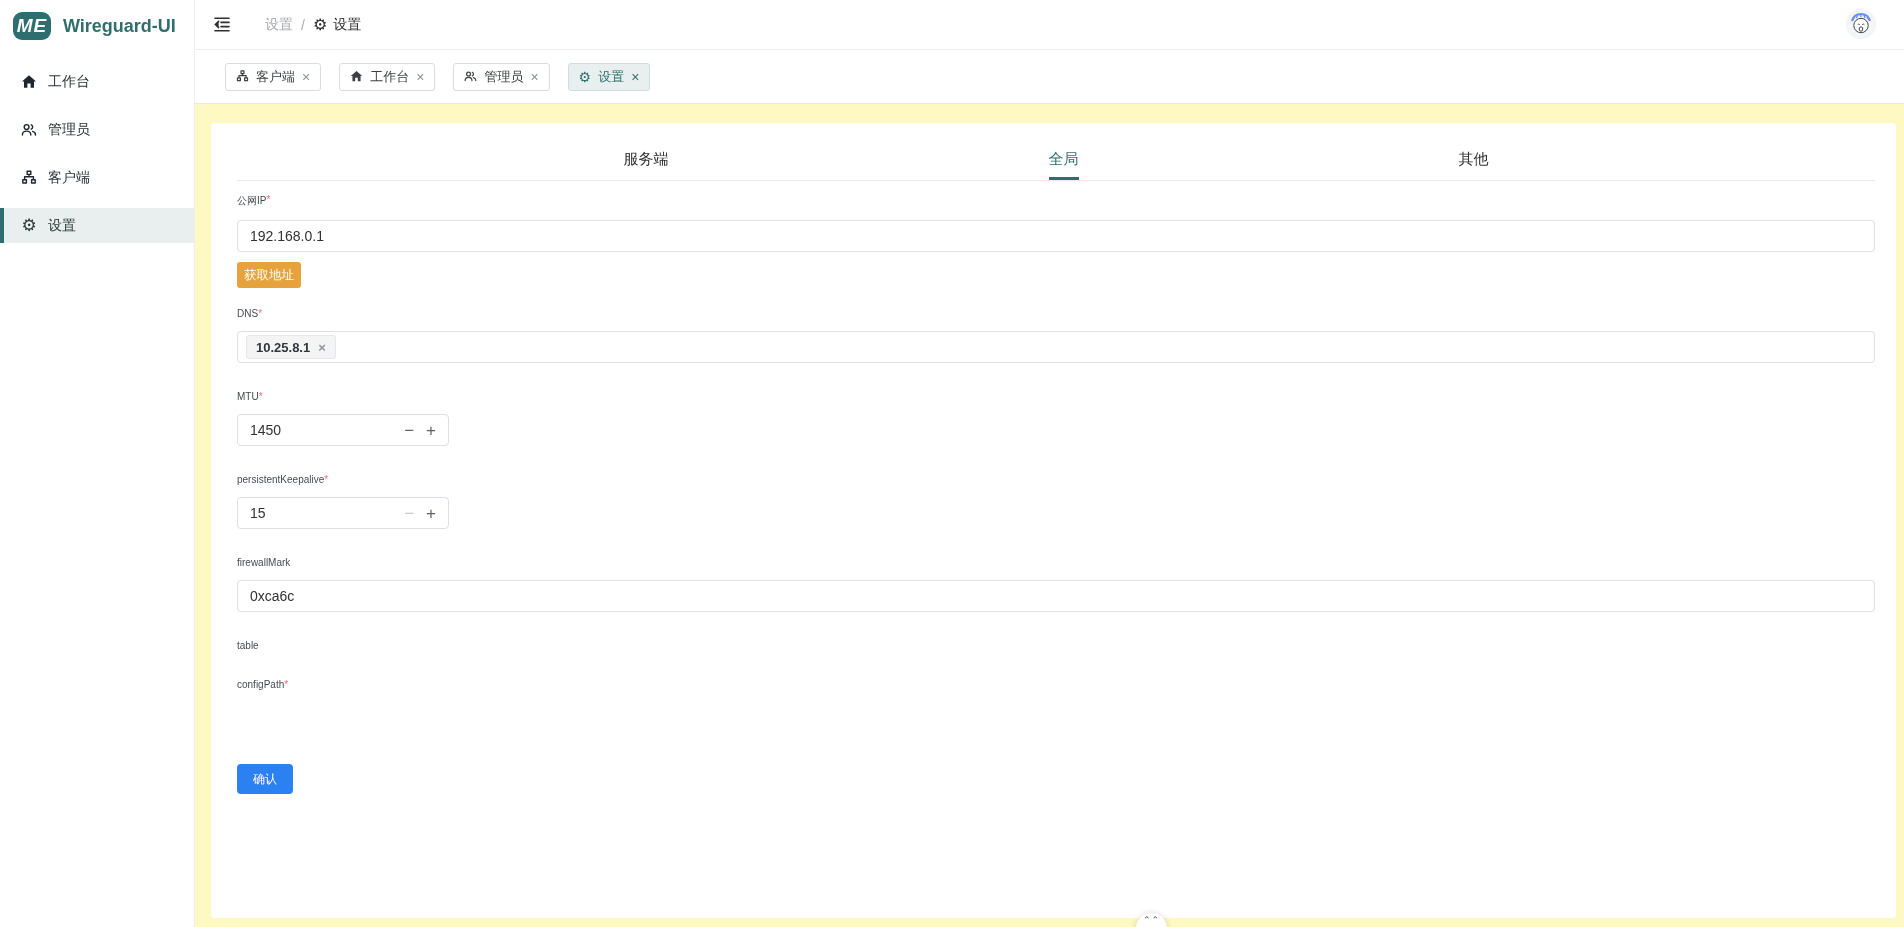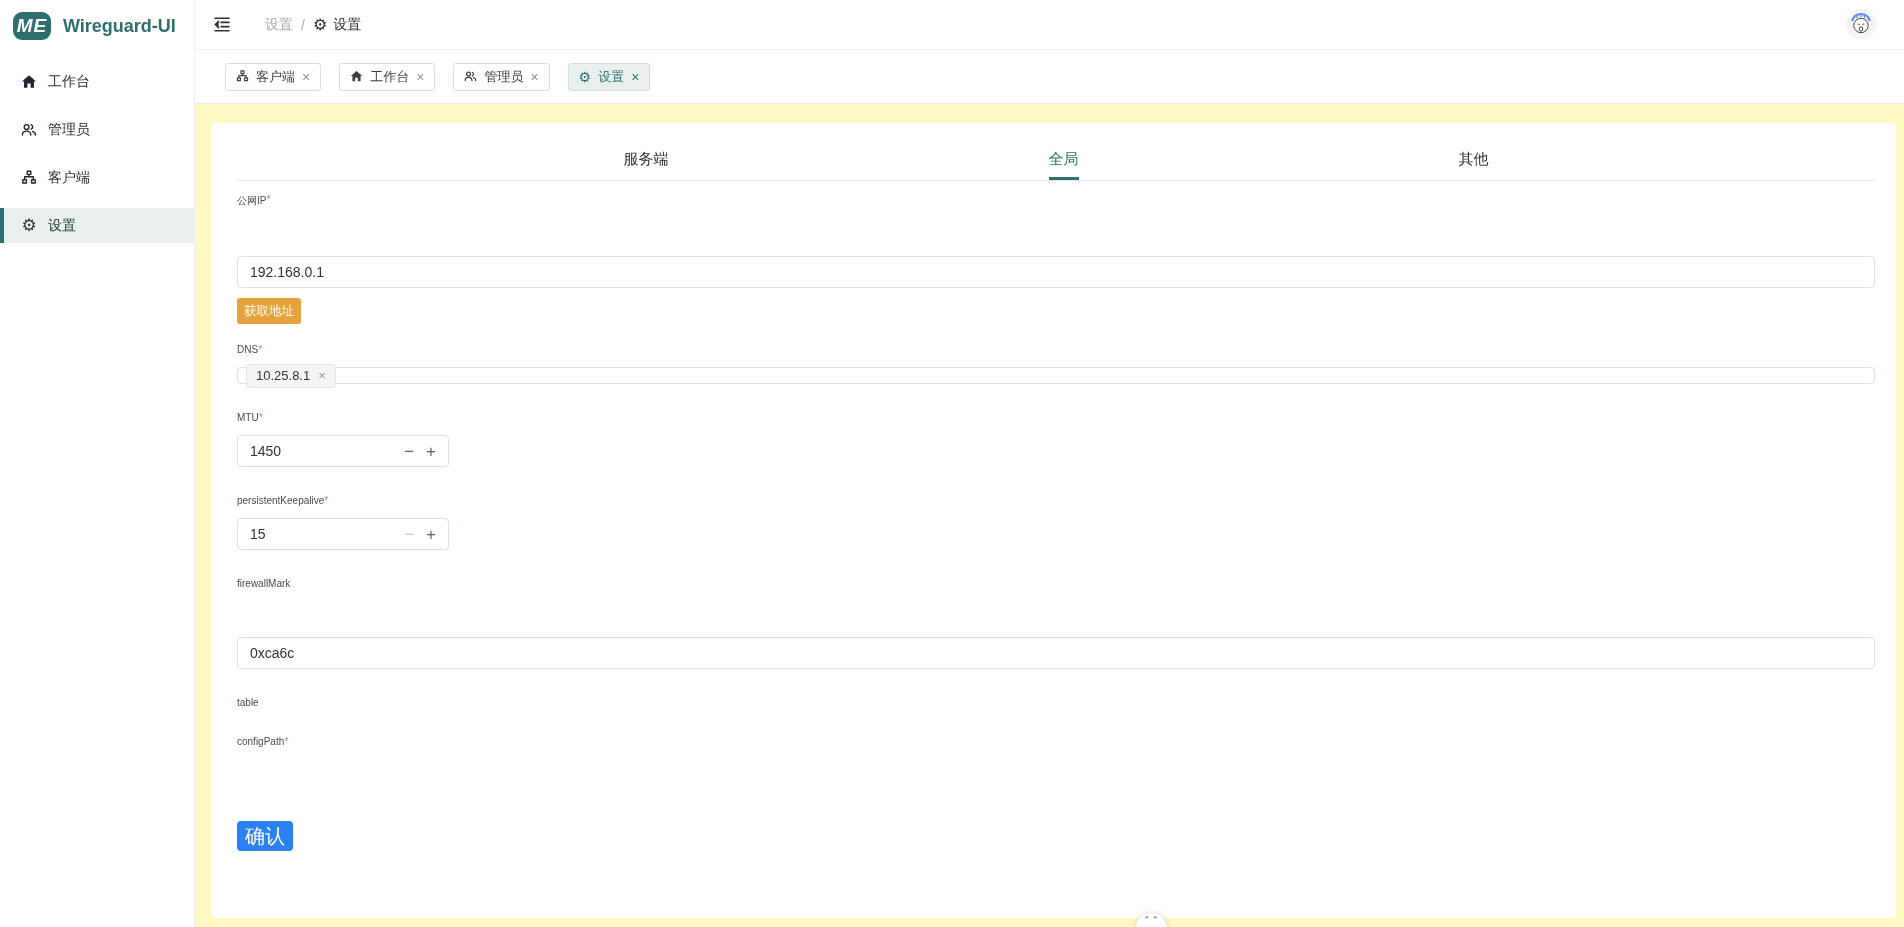--- a/index.html
+++ b/index.html
@@ -56,45 +56,45 @@
            gap:380px; border-bottom:1px solid #e9ecef; }
   .ctab { font-size:15px; color:#303133; padding-bottom:11px; cursor:pointer; }
   .ctab.active { color:#2e6e6e; border-bottom:3px solid #2e6e6e; padding-bottom:8px; }
 
   .form { margin:13px 21px 0 26px; }
   .fitem { margin-bottom:28px; }
   .flabel { font-size:10px; color:#454b54; margin-bottom:12px; display:flex; gap:0; }
   .req { color:#f56c6c; }
   .tinput { width:100%; height:32px; border:1px solid #dcdfe6; border-radius:4px;
             padding:0 12px; font-size:14px; color:#303133; outline:none; background:#fff;
-            font-family:"Liberation Sans","DejaVu Sans",sans-serif;margin-top:36px; }
+            font-family:"Liberation Sans","DejaVu Sans",sans-serif; }
   .tinput::placeholder { color:#c0c4cc; }
   .warn-btn { margin-top:10px; height:26px; padding:0 7px; background:#e6a23c; color:#fff;
               border:none; border-radius:3px; font-size:12.5px; cursor:pointer;
               font-family:inherit; }
   .fitem.tight { margin-bottom:20px; }
 
-  .tags-box { width:100%; height:17px; border:1px solid #dcdfe6; border-radius:4px;
-              display:flex; align-items:center; padding:0 4px; background:#fff; }
+  .tags-box { width:100%; height:32px; border:1px solid #dcdfe6; border-radius:4px;
+              display:flex; align-items:center; padding:0 4px; background:#fff;font-weight:bold; }
   .tag { display:flex; align-items:center; gap:8px; height:24px; padding:0 9px; margin-left:4px;
          background:#f4f4f5; border:1px solid #e4e6eb; border-radius:3px; font-size:13px;
          color:#32363b; }
   .tag-close { color:#909399; font-size:13px; cursor:pointer; line-height:1; }
 
   .stepper { position:relative; width:212px; height:32px; border:1px solid #dcdfe6;
              border-radius:4px; background:#fff; display:flex; align-items:center; }
   .stepper input { border:none; outline:none; width:120px; padding:0 12px; font-size:14px;
                    color:#303133; font-family:inherit; background:transparent; }
   .step-ctrls { position:absolute; right:12px; top:0; height:100%; display:flex;
                 align-items:center; gap:12px; font-size:17px; color:#606266; }
   .step-ctrls span { cursor:pointer; line-height:1; }
   .step-ctrls .disabled { color:#c6cad1; }
 
   .submit-btn { margin-top:46px; width:56px; height:30px; background:#2b80f2; color:#fff;
-                border:none; border-radius:4px; font-size:20px; cursor:pointer;
+                border:none; border-radius:4px; font-size:12px; cursor:pointer;
                 font-family:inherit; }
 
   .fab { position:absolute; left:941px; bottom:-17px; width:31px; height:31px; border-radius:50%;
          background:#fff; box-shadow:0 0 6px rgba(0,0,0,.15); display:flex;
          justify-content:center; cursor:pointer; }
   .fab-glyph { font-size:9px; color:#555; margin-top:2px; letter-spacing:1px; }
 
   svg { display:block; }
 </style>
 </head>

